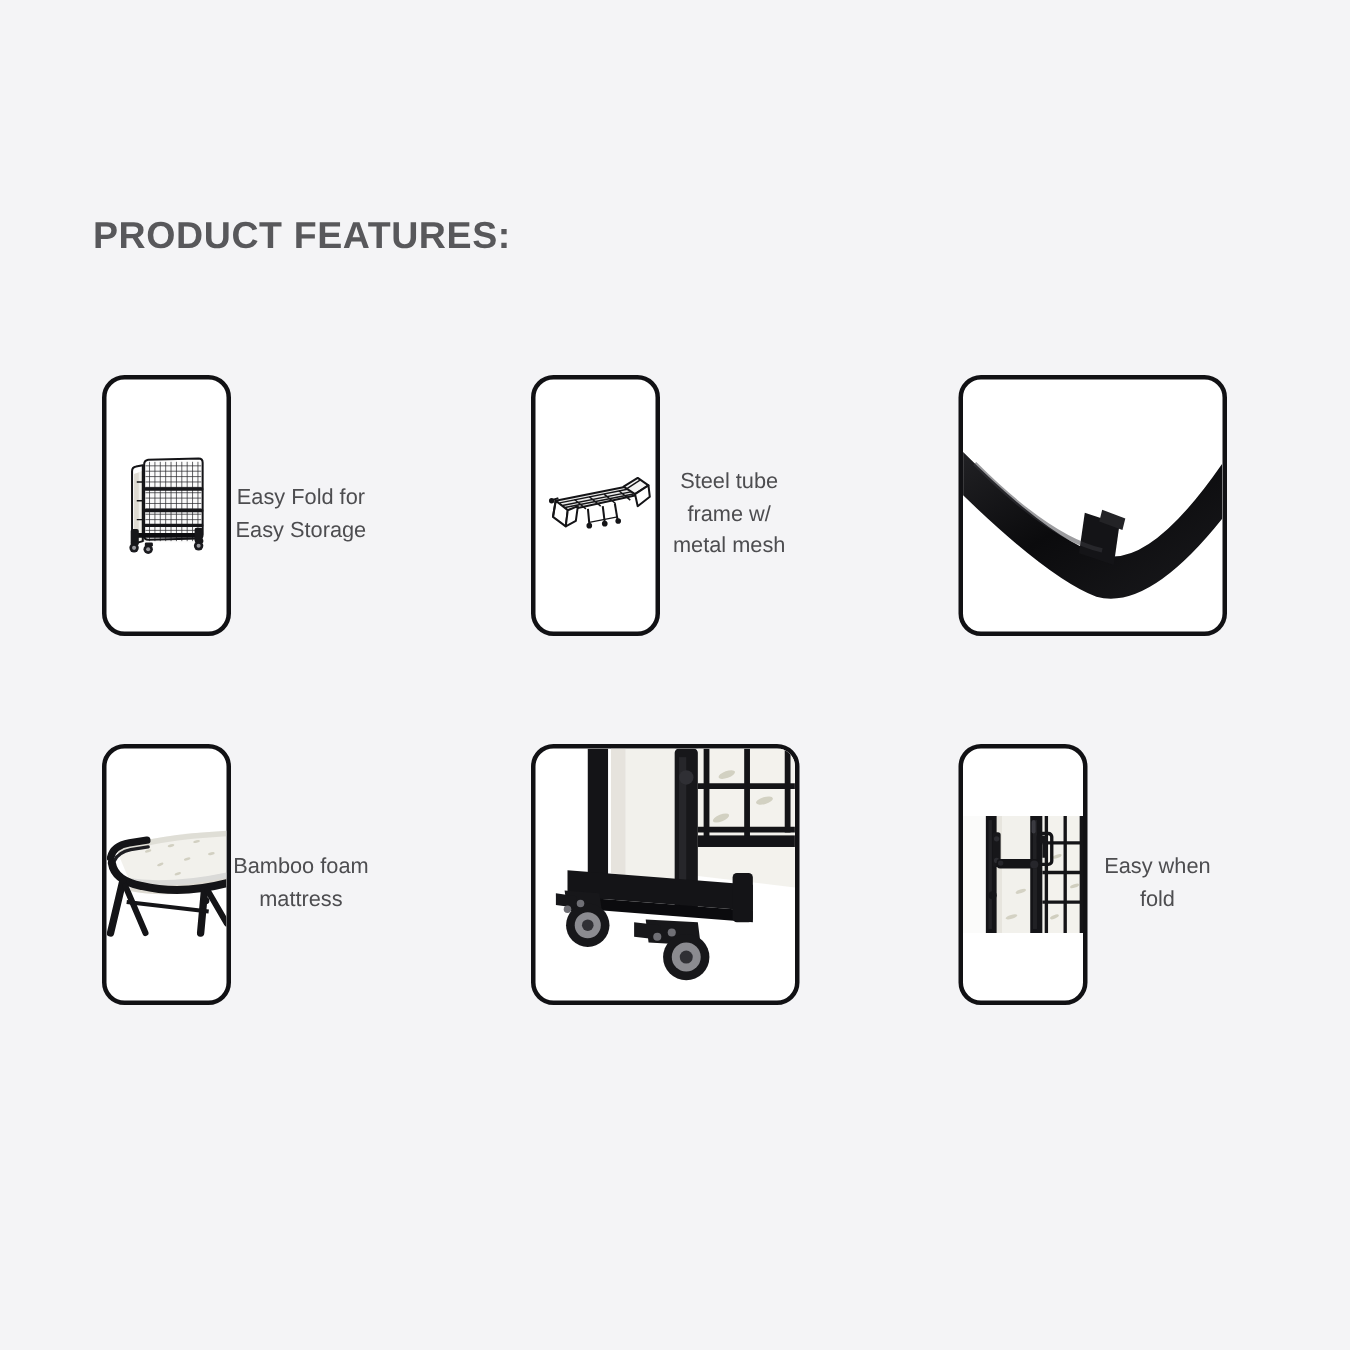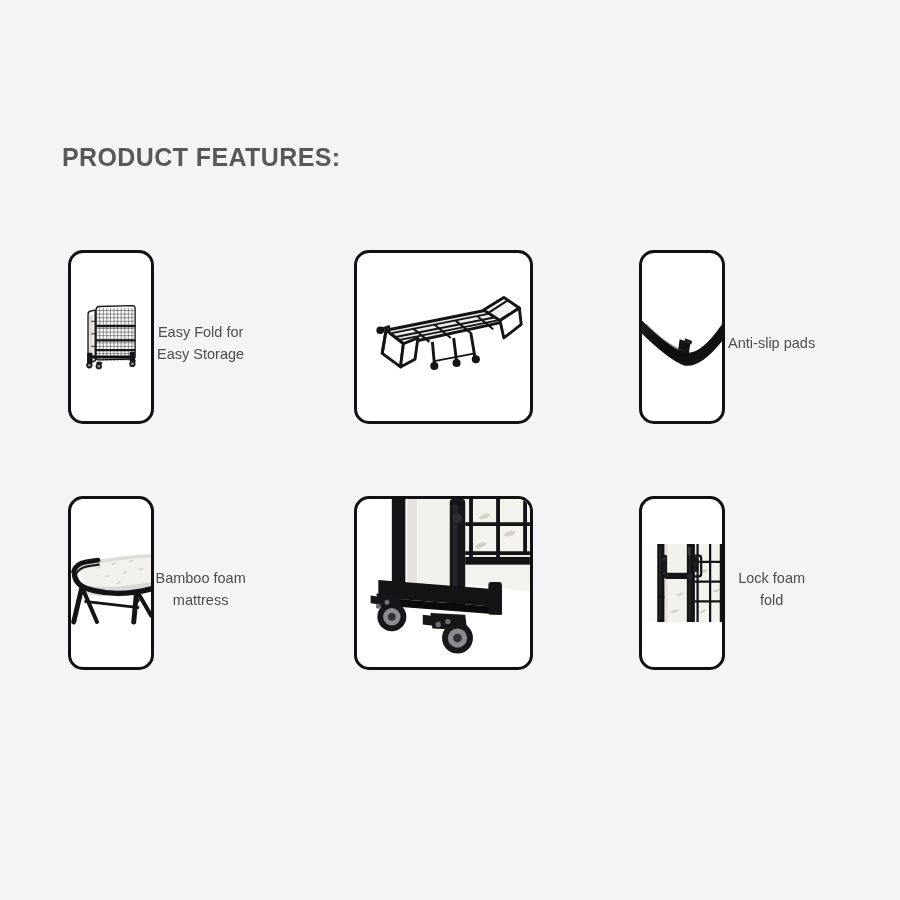--- a/index.html
+++ b/index.html
@@ -180,20 +180,21 @@
               <path class="outline-thin" d="M80 112 L122 104"></path>
               <circle cx="80" cy="117" r="4.2" fill="#141417"></circle>
               <circle cx="103" cy="114" r="4.2" fill="#141417"></circle>
               <circle cx="123" cy="110" r="4.2" fill="#141417"></circle>
 
               <path class="outline" d="M22 80 L34 76"></path>
               <circle cx="24" cy="80" r="4" fill="#141417"></circle>
             </svg>
           </div>
         </div>
+        <div class="feature-caption">Steel tube frame w/ metal mesh</div>
       </div>
 
       <div class="feature-cell">
         <div class="feature-card">
           <div class="art">
             <svg viewBox="0 0 179 174" preserveAspectRatio="xMidYMid meet">
               <defs>
                 <linearGradient id="strapg" x1="0" y1="0" x2="1" y2="1">
                   <stop offset="0%" stop-color="#212124"></stop>
                   <stop offset="45%" stop-color="#0b0b0d"></stop>
@@ -203,21 +204,20 @@
 
               <path d="M0 50 L0 80 Q60 138 92 150 Q128 160 179 96 L179 58 Q132 126 100 122 Q66 116 0 50 Z" fill="url(#strapg)"></path>
 
               <path d="M84 92 L108 100 L104 128 L80 120 Z" fill="#141417"></path>
               <path d="M96 90 L112 96 L110 104 L94 98 Z" fill="#232326"></path>
 
               <path d="M8 58 Q60 110 96 118" fill="none" stroke="#3a3a3f" stroke-width="3" opacity="0.5"></path>
             </svg>
           </div>
         </div>
-        <div class="feature-caption">Anti-slip pads</div>
       </div>
 
     </div>
 
     <div class="feature-row row-2">
 
       <div class="feature-cell">
         <div class="feature-card">
           <div class="art">
             <svg viewBox="0 0 179 174" preserveAspectRatio="xMidYMid meet">
@@ -353,18 +353,18 @@
               <rect x="112" y="26" width="20" height="46" rx="5" fill="none" stroke="#141417" stroke-width="5"></rect>
 
               <rect x="50" y="64" width="62" height="14" rx="5" fill="#141417"></rect>
               <circle cx="106" cy="72" r="6" fill="#26262b"></circle>
               <circle cx="56" cy="70" r="4" fill="#26262b"></circle>
 
               <rect x="102" y="6" width="6" height="20" rx="3" fill="#3a3a40"></rect>
             </svg>
           </div>
         </div>
-        <div class="feature-caption">Lock foam fold</div>
+        <div class="feature-caption">Easy when fold</div>
       </div>
 
     </div>
   </div>
 </div>
 
 </body></html>

